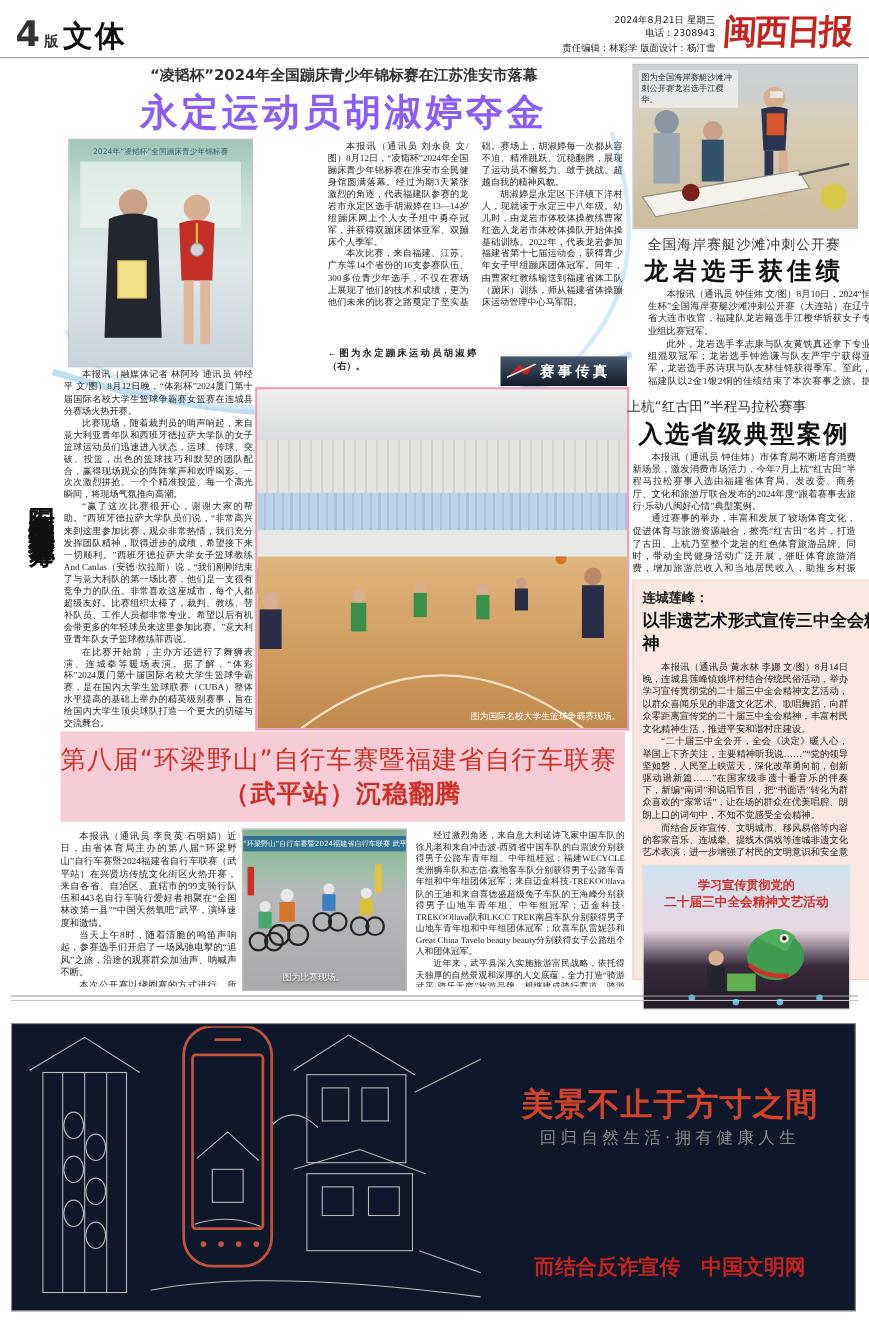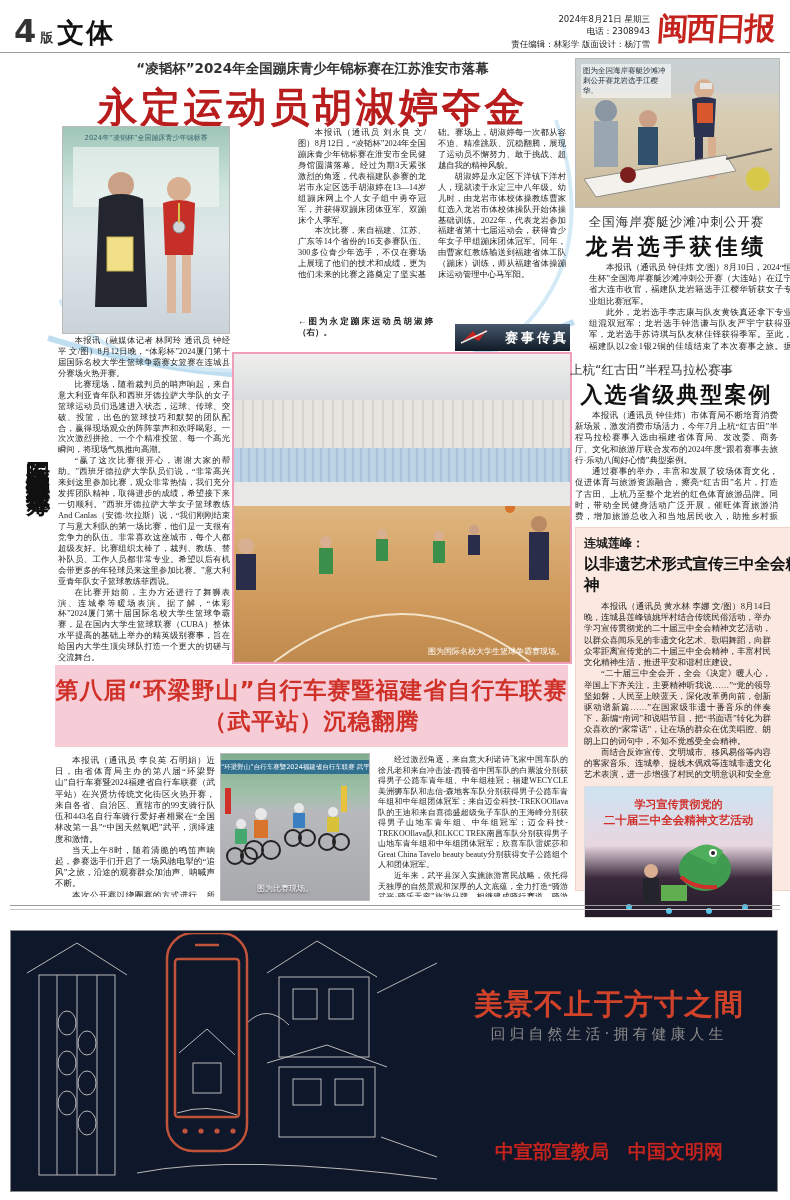--- a/index.html
+++ b/index.html
@@ -32,21 +32,21 @@
   <div class="abs" style="right:12px;top:8px;width:125px;text-align:center;font-size:31px;font-weight:900;color:#c5231d;font-family:'DejaVu Serif',serif;transform:skewX(-4deg);letter-spacing:-2px;">闽西日报</div>
   <div class="abs rule" style="left:0;top:52px;width:790px;"></div>
 
   <svg class="abs" style="left:0;top:0;" width="790" height="700">
     <path d="M 48 338 C 220 392, 400 392, 574 322" stroke="#bfdeef" stroke-width="6" fill="none"></path>
     <path d="M 60 300 C 90 360, 190 378, 300 368" stroke="#d4eaf6" stroke-width="4" fill="none"></path>
     <path d="M 556 120 C 588 220, 575 300, 480 362" stroke="#d4eaf6" stroke-width="4" fill="none"></path>
   </svg>
 
   <div class="abs sans" style="left:60px;top:60px;width:505px;text-align:center;font-size:13.5px;font-weight:bold;color:#333;">“凌韬杯”2024年全国蹦床青少年锦标赛在江苏淮安市落幕</div>
-  <div class="abs sans" style="left:60px;top:80px;width:505px;text-align:center;font-size:40px;font-weight:900;color:#b91c1c;letter-spacing:3px;">永定运动员胡淑婷夺金</div>
+  <div class="abs sans" style="left:60px;top:80px;width:505px;text-align:center;font-size:34px;font-weight:900;color:#8b5cf6;letter-spacing:3px;">永定运动员胡淑婷夺金</div>
 
   <div class="abs photo" style="left:62px;top:126px;width:166px;height:206px;background:linear-gradient(180deg,#9fc6b8 0%,#cfe4de 30%,#dfe7ea 55%,#c9d3d9 100%);border:1px solid #bbb;">
     <div class="abs cap" style="left:8px;top:6px;width:150px;text-align:center;font-size:7px;color:#22525f;opacity:.85;">2024年“凌韬杯”全国蹦床青少年锦标赛</div>
     <svg width="166" height="206">
       <rect x="10" y="20" width="146" height="60" fill="#eef3f1" opacity="0.7"></rect>
       <circle cx="58" cy="58" r="13" fill="#caa186"></circle>
       <path d="M 36 72 Q 58 62 80 72 L 84 180 L 32 180 Z" fill="#23262e"></path>
       <rect x="44" y="110" width="26" height="34" fill="#f2e089" stroke="#c9b14e"></rect>
       <circle cx="116" cy="62" r="12" fill="#d9af92"></circle>
       <path d="M 100 76 Q 116 70 132 76 L 130 128 L 102 128 Z" fill="#c62e28"></path>
@@ -71,21 +71,21 @@
     <p>比赛现场，随着裁判员的哨声响起，来自意大利亚青年队和西班牙德拉萨大学队的女子篮球运动员们迅速进入状态，运球、传球、突破、投篮，出色的篮球技巧和默契的团队配合，赢得现场观众的阵阵掌声和欢呼喝彩。一次次激烈拼抢、一个个精准投篮、每一个高光瞬间，将现场气氛推向高潮。</p>
     <p>“赢了这次比赛很开心，谢谢大家的帮助。”西班牙德拉萨大学队员们说，“非常高兴来到这里参加比赛，观众非常热情，我们充分发挥团队精神，取得进步的成绩，希望接下来一切顺利。”西班牙德拉萨大学女子篮球教练And Canlas（安德·坎拉斯）说，“我们刚刚结束了与意大利队的第一场比赛，他们是一支很有竞争力的队伍。非常喜欢这座城市，每个人都超级友好。比赛组织太棒了，裁判、教练、替补队员、工作人员都非常专业。希望以后有机会带更多的年轻球员来这里参加比赛。”意大利亚青年队女子篮球教练菲西说。</p>
     <p>在比赛开始前，主办方还进行了舞狮表演、连城拳等暖场表演。据了解，“体彩杯”2024厦门第十届国际名校大学生篮球争霸赛，是在国内大学生篮球联赛（CUBA）整体水平提高的基础上举办的精英级别赛事，旨在给国内大学生顶尖球队打造一个更大的切磋与交流舞台。</p>
   </div>
 
   <div class="abs" style="left:455px;top:324px;width:115px;height:27px;background:linear-gradient(180deg,#46586c,#111b27);display:flex;align-items:center;">
     <svg width="30" height="22" style="margin-left:4px;">
       <path d="M 2 16 L 14 4 L 18 9 L 28 2 L 20 14 L 12 10 Z" fill="#c5231d"></path>
       <path d="M 2 16 L 28 4" stroke="#e9e9e9" stroke-width="1.4"></path>
     </svg>
-    <span class="sans" style="color:#fff;font-size:13px;font-weight:bold;letter-spacing:3px;margin-left:16px;">赛事传真</span>
+    <span class="sans" style="color:#fff;font-size:13px;font-weight:bold;letter-spacing:3px;margin-left:2px;">赛事传真</span>
   </div>
 
   <div class="abs photo" style="left:232px;top:352px;width:336px;height:308px;border:2px solid #f09ebc;background:#e8e9e7;">
     <div class="abs" style="left:0;top:0;width:336px;height:46px;background:linear-gradient(180deg,#efefec,#d8dcde);"></div>
     <div class="abs" style="left:0;top:46px;width:336px;height:48px;background:repeating-linear-gradient(90deg,#e6e4de 0 8px,#d6d3cb 8px 10px);"></div>
     <div class="abs" style="left:0;top:94px;width:336px;height:34px;background:repeating-linear-gradient(90deg,#bcd4e6 0 6px,#a9c4da 6px 8px);"></div>
     <div class="abs cap" style="left:0;top:128px;width:336px;height:24px;background:#d03a2c;color:#fff;font-size:12px;font-weight:bold;letter-spacing:6px;text-align:center;line-height:24px;margin-top:34px;">弘扬奥运精神  传播先进文化</div>
     <div class="abs" style="left:0;top:152px;width:336px;height:156px;background:linear-gradient(180deg,#dfb67f,#cf9a5c 60%,#c08a4e);"></div>
     <svg class="abs" style="left:0;top:152px;" width="336" height="156">
       <path d="M 40 156 Q 168 60 296 156" stroke="#f3e3c9" stroke-width="2" fill="none"></path>
@@ -164,21 +164,21 @@
         <rect x="76" y="54" width="26" height="16" fill="#5fae4f"></rect>
         <circle cx="44" cy="76" r="3" fill="#4fc3e8"></circle>
           <circle cx="84" cy="80" r="3" fill="#4fc3e8"></circle>
         <circle cx="124" cy="80" r="3" fill="#4fc3e8"></circle>
           <circle cx="160" cy="76" r="3" fill="#4fc3e8"></circle>
       </svg>
     </div>
   </div>
 
   <div class="abs" style="left:55px;top:665px;width:513px;height:82px;background:#f6ccd6;display:flex;flex-direction:column;justify-content:center;">
-    <div class="sans" style="text-align:center;font-size:23px;font-weight:700;color:#cf3128;letter-spacing:1px;">第八届“环梁野山”自行车赛暨福建省自行车联赛</div>
+    <div class="sans" style="font-size:23px;font-weight:400;color:#cf3128;letter-spacing:1px;">第八届“环梁野山”自行车赛暨福建省自行车联赛</div>
     <div class="sans" style="text-align:center;font-size:23px;font-weight:900;color:#cf3128;letter-spacing:1px;">（武平站）沉稳翻腾</div>
   </div>
 
   <div class="abs body-text" style="left:55px;top:755px;width:160px;height:142px;">
     <p>本报讯（通讯员 李良英 石明娟）近日，由省体育局主办的第八届“环梁野山”自行车赛暨2024福建省自行车联赛（武平站）在兴贤坊传统文化街区火热开赛，来自各省、自治区、直辖市的99支骑行队伍和443名自行车骑行爱好者相聚在“全国林改第一县”“中国天然氧吧”武平，演绎速度和激情。</p>
     <p>当天上午8时，随着清脆的鸣笛声响起，参赛选手们开启了一场风驰电掣的“追风”之旅，沿途的观赛群众加油声、呐喊声不断。</p>
     <p>本次公开赛以绕圈赛的方式进行，所设赛道均为一条全长9.5公里的环城赛，赛道线路的设计，将武平的客家、红色文化充分展示，实现“体育赛事+经济+人情”的深度结合，彰显武平千年魅力。据悉，这也是武平县第八次举办该赛事活动了。</p>
   </div>
 
   <div class="abs photo" style="left:220px;top:753px;width:148px;height:146px;background:linear-gradient(180deg,#7fae8f 0%,#9ec0a8 26%,#b8b9bd 40%,#a8a9ad 100%);border:1px solid #bbb;">
@@ -255,16 +255,16 @@
       </g>
       <g fill="#c0533a">
         <circle cx="168" cy="198" r="2.6"></circle>
           <circle cx="184" cy="198" r="2.6"></circle>
         <circle cx="200" cy="198" r="2.6"></circle>
           <circle cx="216" cy="198" r="2.6"></circle>
       </g>
     </svg>
     <div style="position:absolute;left:448px;top:54px;width:300px;text-align:center;font-size:29px;font-weight:900;color:#d0432a;font-family:'DejaVu Serif',serif;letter-spacing:1px;">美景不止于方寸之間</div>
     <div class="sans" style="position:absolute;left:448px;top:94px;width:300px;text-align:center;font-size:15px;color:#8a8a8a;letter-spacing:4px;">回归自然生活·拥有健康人生</div>
-    <div style="position:absolute;left:448px;top:208px;width:300px;text-align:center;font-size:19px;font-weight:900;color:#c5231d;font-family:'DejaVu Serif',serif;">中宣部宣教局　中国文明网</div>
+    <div style="position:absolute;left:448px;top:208px;width:300px;text-align:center;font-size:19px;font-weight:900;color:#c5231d;font-family:'DejaVu Serif',serif;">而结合反诈宣传　中国文明网</div>
   </div>
 
 </div>
 
 </body></html>

